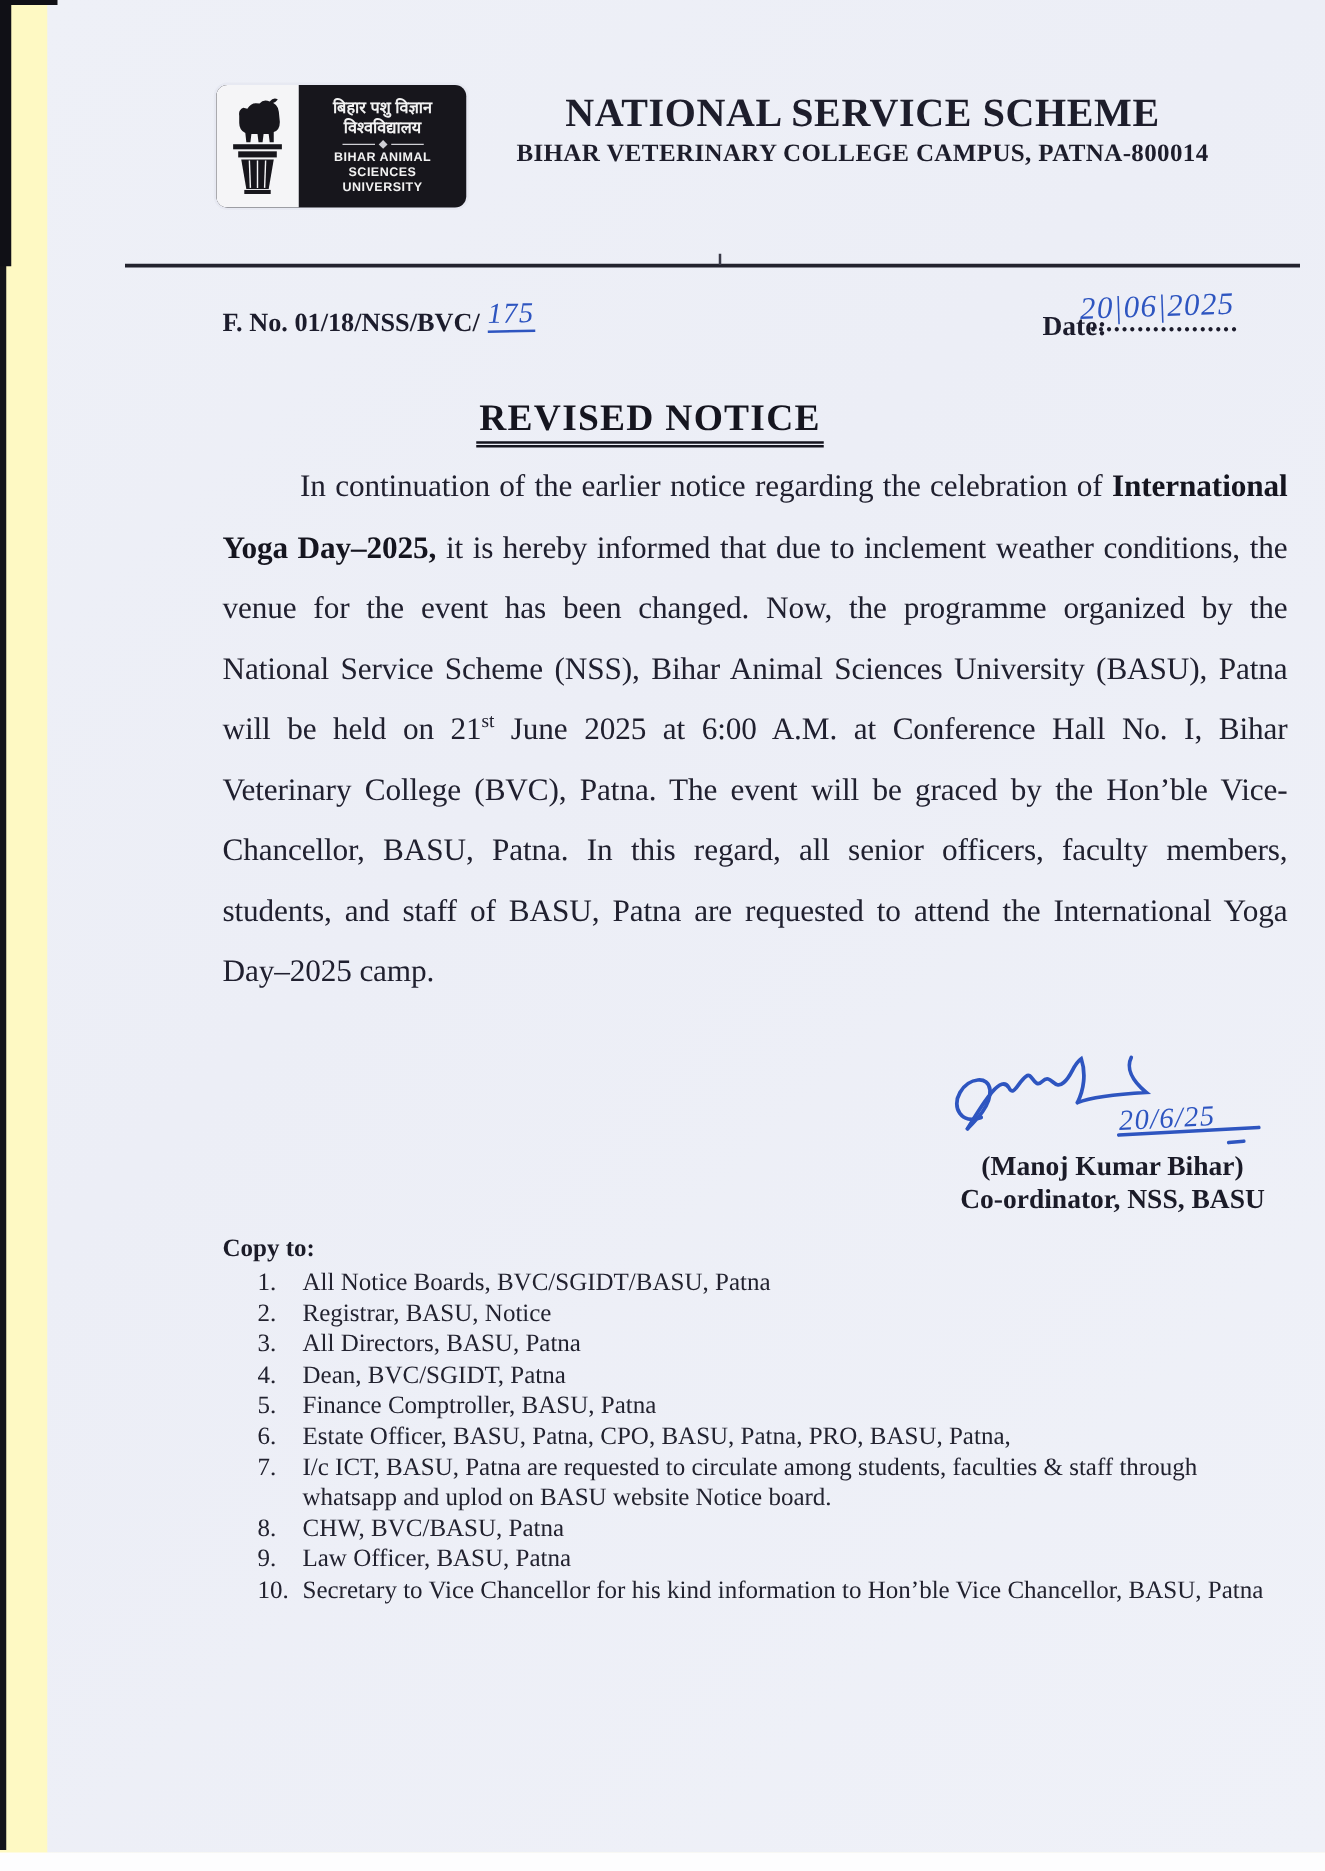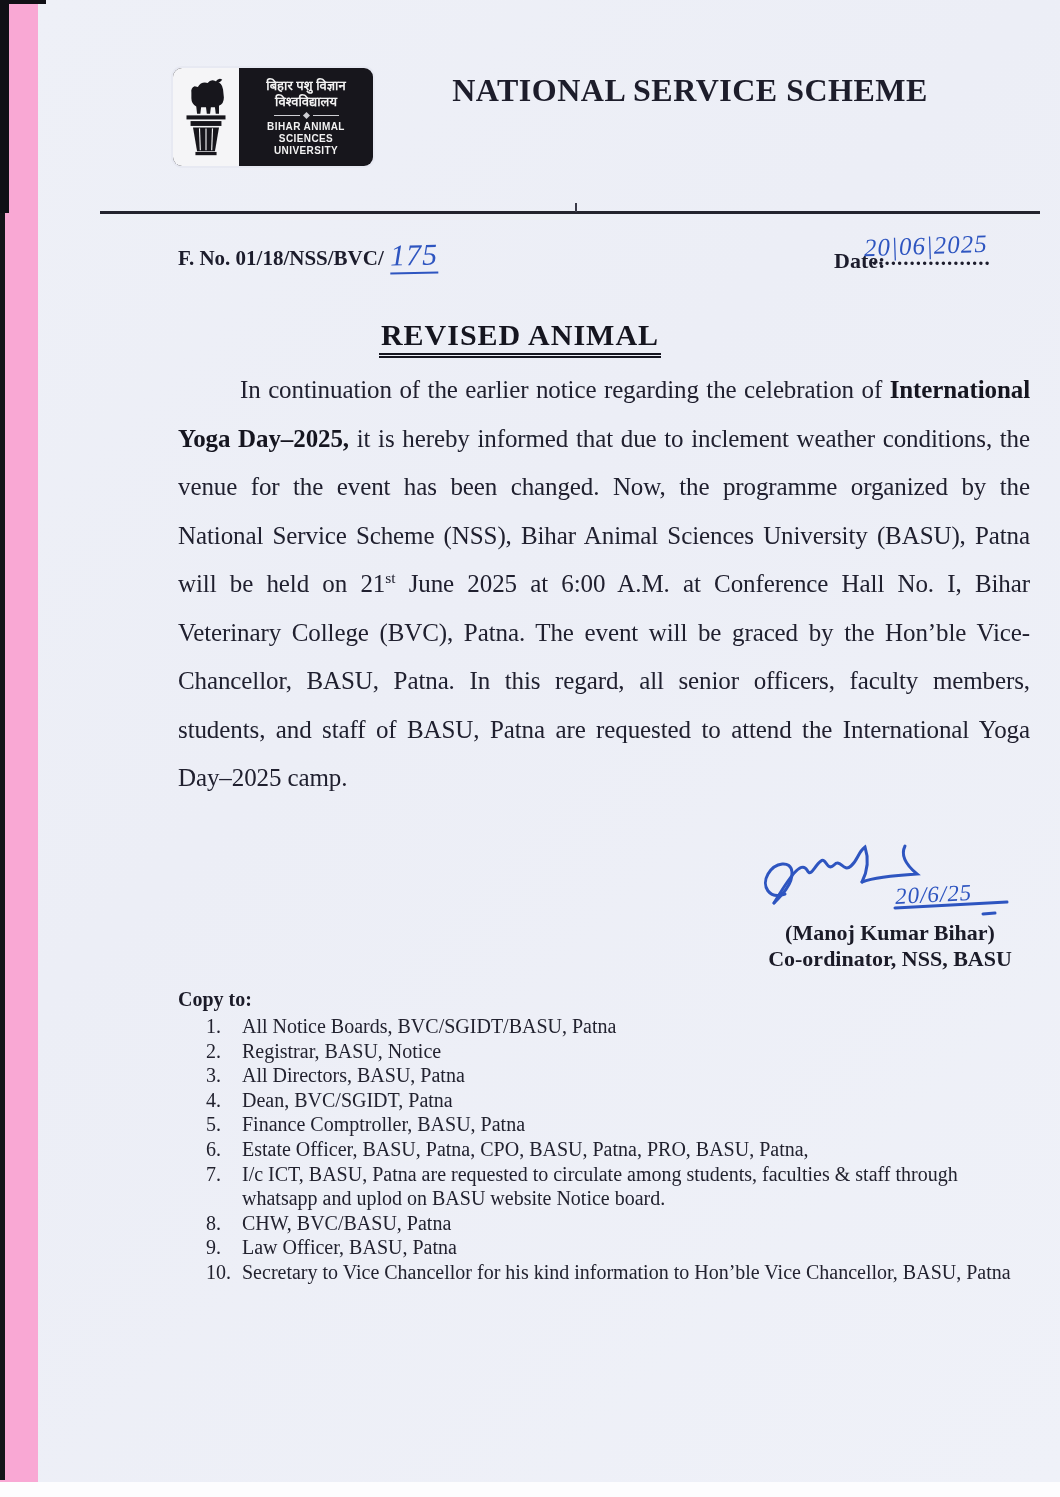--- a/index.html
+++ b/index.html
@@ -1,19 +1,19 @@
 <!DOCTYPE html>
 <html><head>
 <meta charset="utf-8">
 <style>
   html,body{margin:0;padding:0;}
   body{background:#c8c8cc;font-family:"Liberation Serif",serif;}
   .scan{
     position:relative;width:1060px;height:1497px;margin:0 auto;
-    background:#f9a8d4;overflow:hidden;
+    background:#fef9c3;overflow:hidden;
     color:#232334;
   }
   .paper{
     position:absolute;left:38px;top:0;width:1022px;height:1482px;
     background:linear-gradient(135deg,#eef0f7 0%,#ecEEf6 40%,#eff1f8 100%);
     background-color:#eef0f7;
   }
   .edge-left{position:absolute;left:0;top:0;width:5px;height:1480px;background:#141419;}
   .edge-left-top{position:absolute;left:0;top:0;width:9px;height:213px;background:#101016;}
   .edge-top{position:absolute;left:0;top:0;width:46px;height:4px;background:#101016;}
@@ -41,21 +41,21 @@
 
   .officer{position:absolute;left:178px;top:174px;}
   .officer-name{font-size:21px;font-weight:bold;color:#1b1b28;}
   .officer-title{font-size:19px;color:#26263a;margin-top:1px;}
   .head-rule{position:absolute;left:100px;top:211px;width:940px;height:3px;background:#23232e;}
   .rule-tick{position:absolute;left:575px;top:203px;width:2px;height:9px;background:#3a3a48;}
 
   
   .refrow{position:absolute;left:178px;top:242px;width:852px;height:40px;}
   .fileno{position:absolute;left:0;top:4px;font-size:21px;font-weight:bold;color:#1c1c2c;}
-  .fileno-hand{position:absolute;left:212px;top:-4px;font-size:30px;font-style:italic;color:#2e55c0;
+  .fileno-hand{position:absolute;left:212px;top:-4px;font-size:23px;font-style:italic;color:#2e55c0;
     border-bottom:2px solid #2e55c0;transform:rotate(-1deg);letter-spacing:1px;}
   .date-label{position:absolute;left:656px;top:6px;font-size:22px;font-weight:bold;color:#1c1c2c;text-align:right;}
   .date-dots{position:absolute;left:694px;top:4px;font-size:21px;font-weight:bold;letter-spacing:1px;color:#1c1c2c;}
   .date-hand{position:absolute;left:686px;top:-10px;font-size:25px;font-style:italic;color:#2e55c0;
     transform:rotate(-2deg);letter-spacing:1px;white-space:nowrap;}
 
   
   .notice-title{position:absolute;left:0;top:318px;width:1060px;text-align:center;}
   .notice-title span{
     display:inline-block;font-size:30px;font-weight:bold;letter-spacing:1px;color:#15151f;
@@ -128,35 +128,36 @@
           <div class="dm"></div>
           <div class="ln"></div>
       </div>
       <div class="logo-eng">BIHAR ANIMAL SCIENCES</div>
       <div class="logo-eng">UNIVERSITY</div>
     </div>
   </div>
 
   <div class="head-text">
     <div class="head-l1">NATIONAL SERVICE SCHEME</div>
+    <div class="head-l3">BIHAR VETERINARY COLLEGE CAMPUS, PATNA-800014</div>
   </div>
 
   <div class="head-rule"></div>
   <div class="rule-tick"></div>
 
   <div class="refrow">
     <div class="fileno">F. No. 01/18/NSS/BVC/</div>
     <div class="fileno-hand">175</div>
     <div class="date-label">Date:</div>
     <div class="date-dots">...................</div>
     <div class="date-hand">20|06|2025</div>
   </div>
 
   <div class="notice-title">
-    <span>REVISED ANIMAL</span>
+    <span>REVISED NOTICE</span>
   </div>
 
   <div class="body-text"><span>In continuation of the earlier notice regarding the celebration of </span><b>International Yoga Day–2025,</b><span> it is hereby informed that due to inclement weather conditions, the venue for the event has been changed. Now, the programme organized by the National Service Scheme (NSS), Bihar Animal Sciences University (BASU), Patna will be held on 21</span><sup>st</sup><span> June 2025 at 6:00 A.M. at Conference Hall No. I, Bihar Veterinary College (BVC), Patna. The event will be graced by the Hon’ble Vice-Chancellor, BASU, Patna. In this regard, all senior officers, faculty members, students, and staff of BASU, Patna are requested to attend the International Yoga Day–2025 camp.</span></div>
 
   <div class="sig-block">
     <svg class="sig-svg" width="280" height="80" viewBox="0 0 280 80">
       <g fill="none" stroke="#2e55c0" stroke-width="3" stroke-linecap="round">
         <path d="M30 52 C 14 58, 6 44, 13 32 C 20 20, 36 18, 37 30 C 38 42, 26 54, 19 61"></path>
         <path d="M19 61 C 34 36, 46 18, 52 28 C 56 36, 59 24, 66 19 C 71 15, 72 30, 79 23 C 86 16, 88 31, 96 24 C 103 18, 103 10, 110 5 C 114 17, 112 30, 107 40"></path>
         <path d="M107 40 C 120 35, 145 33, 162 32 L 162 32 C 150 22, 146 12, 150 4"></path>

